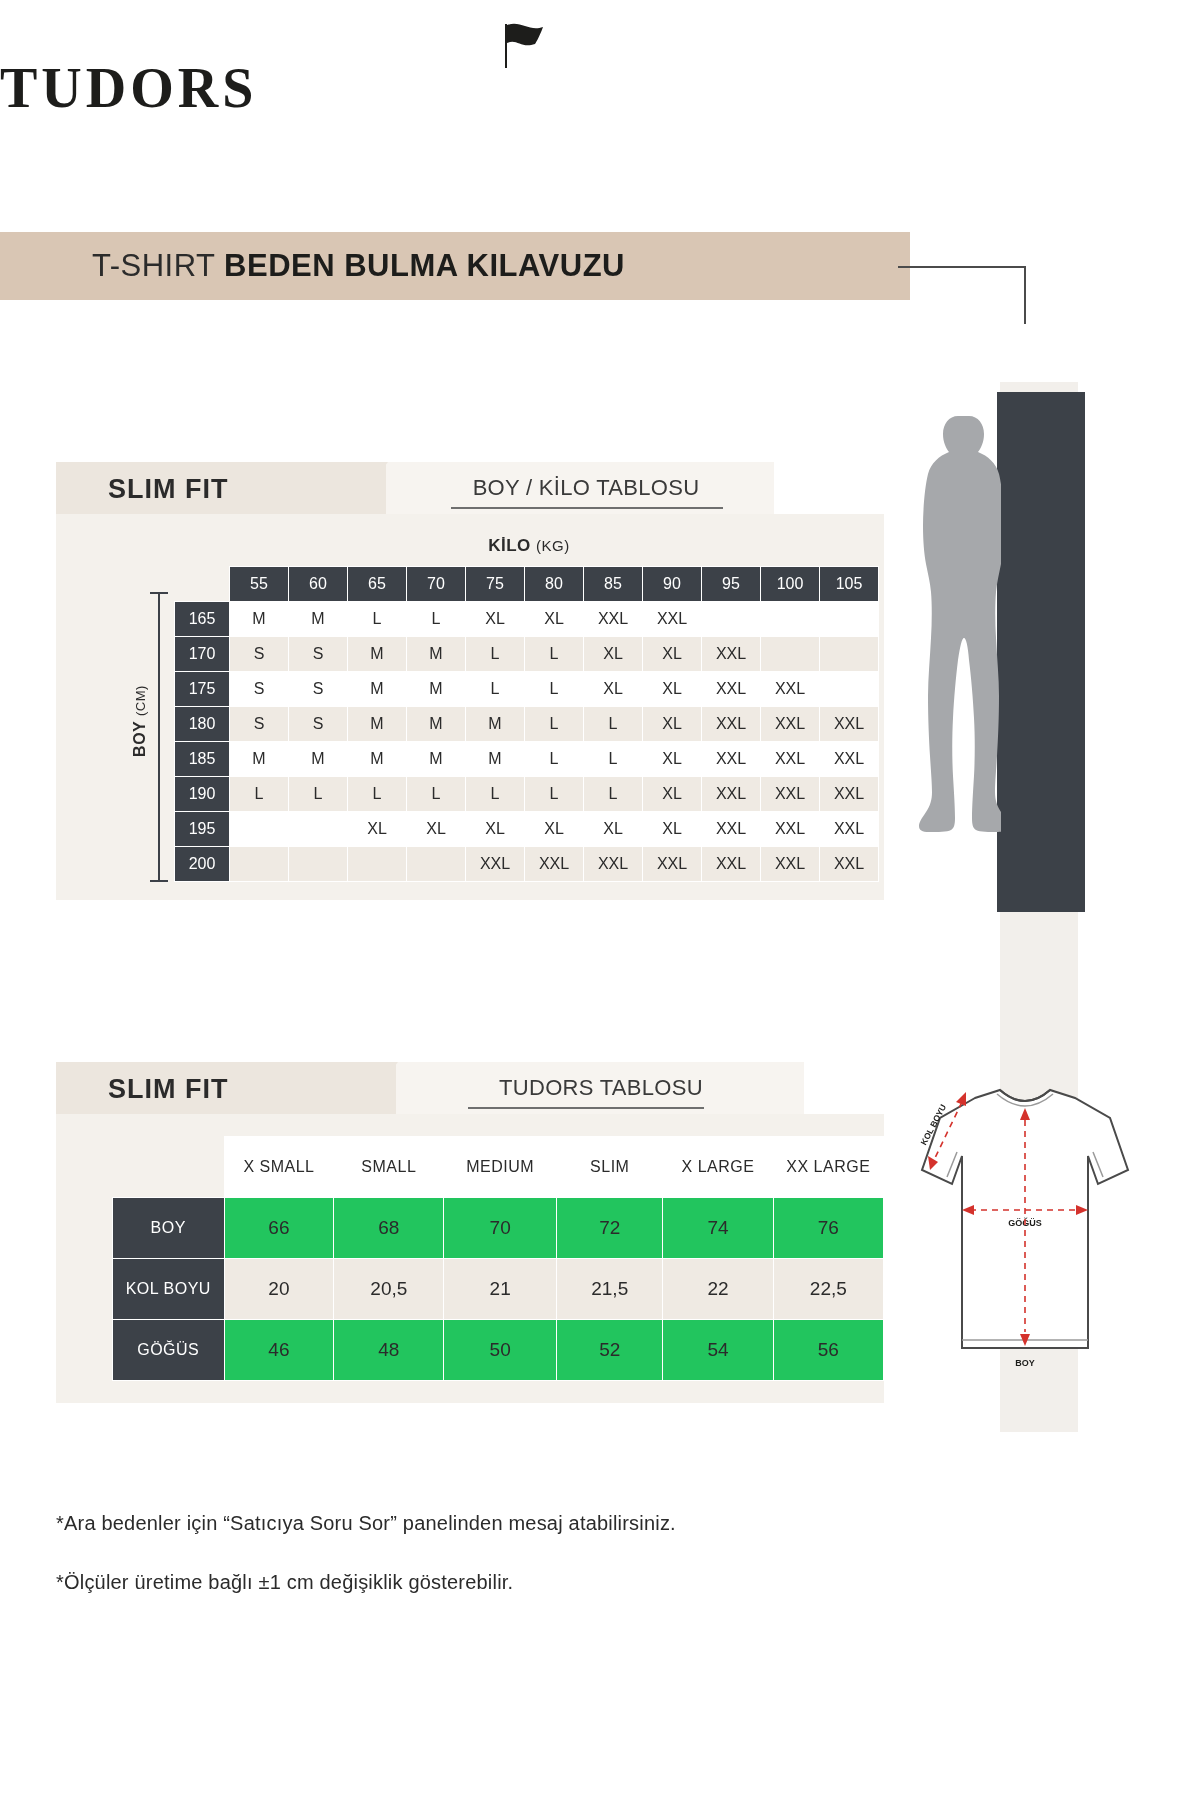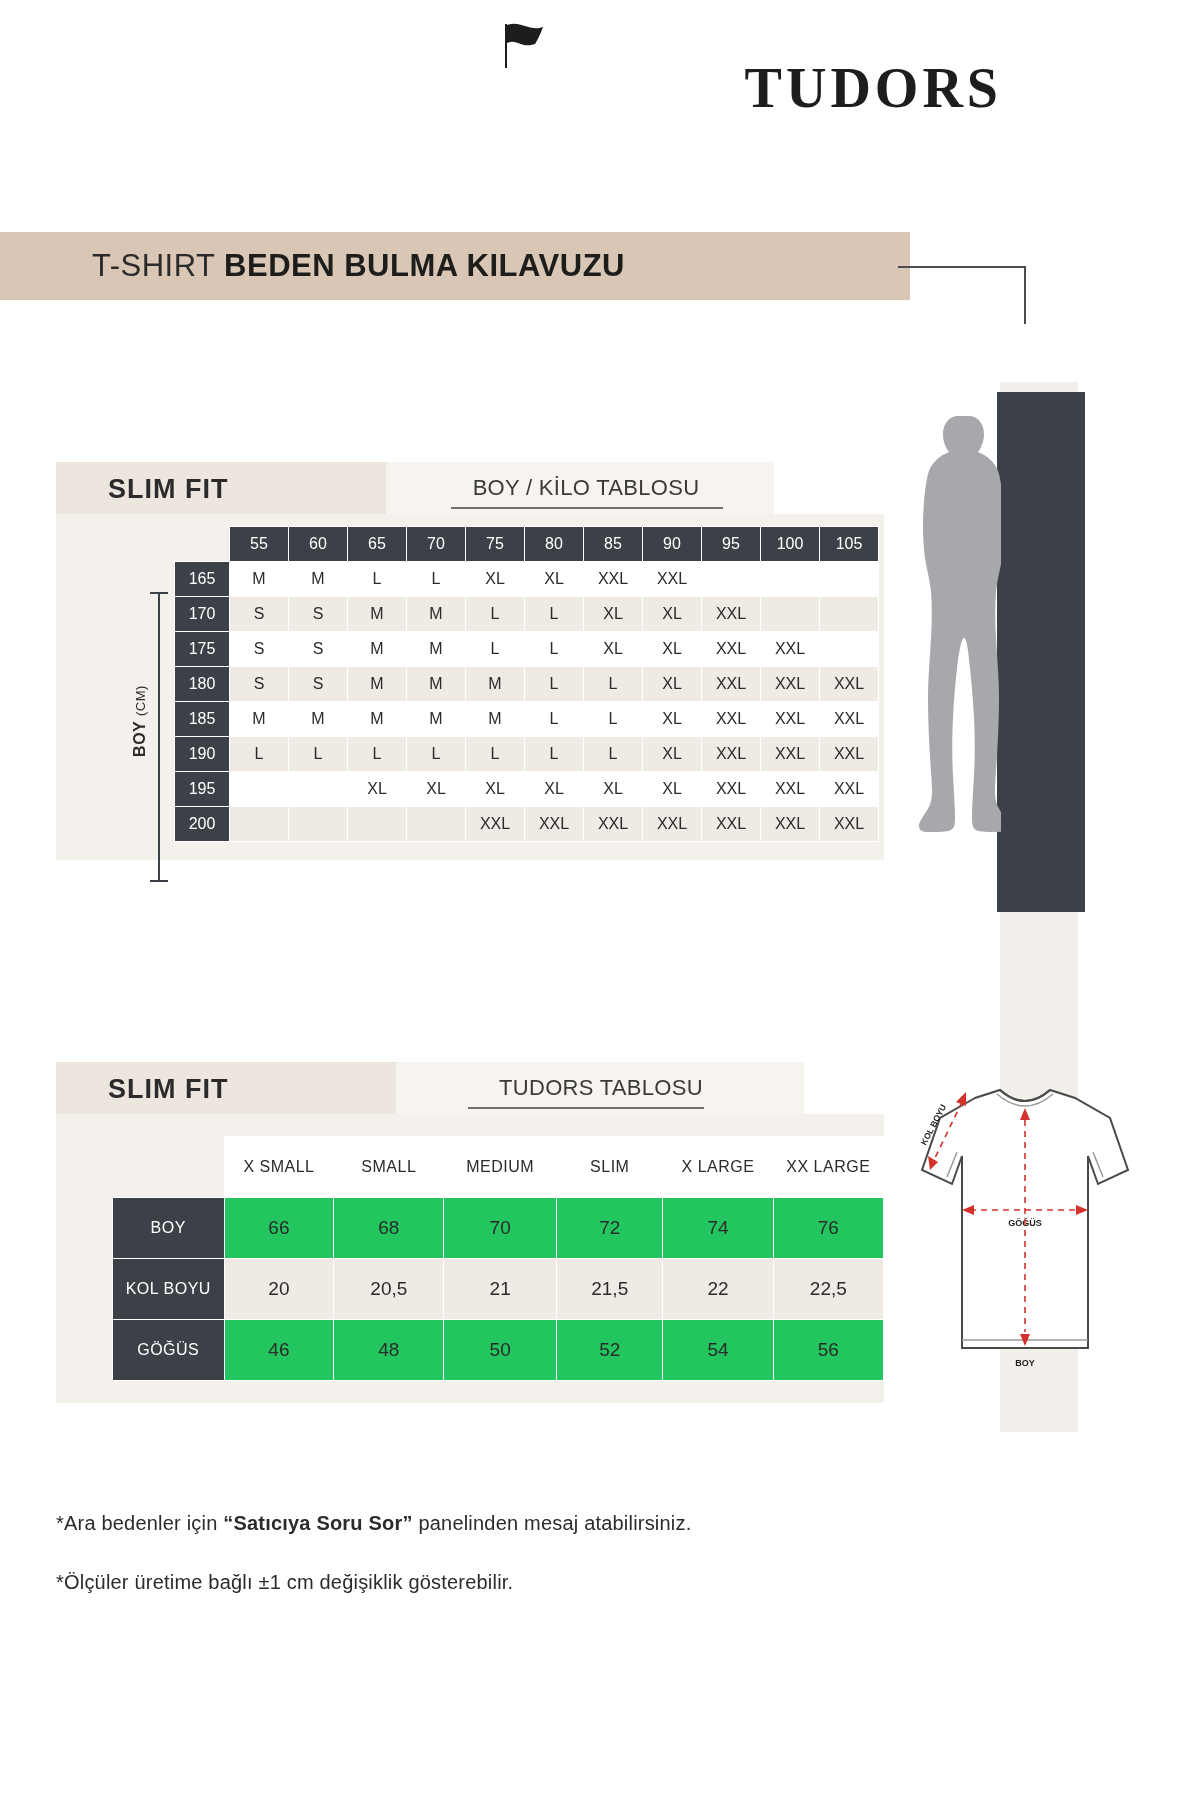--- a/index.html
+++ b/index.html
@@ -20,21 +20,21 @@
     width: 1200px;
     height: 1800px;
   }
 
   
   .logo-wrap {
     position: absolute;
     top: 60px;
     left: 0;
     width: 1002px;
-    text-align: right;
+    text-align: left;
   }
   .logo-text {
     font-family: "Liberation Serif", serif;
     font-size: 56px;
     font-weight: bold;
     letter-spacing: 4px;
     color: #1d1d1b;
     line-height: 1;
     display: inline-block;
     position: relative;
@@ -365,21 +365,21 @@
     left: 56px;
     top: 1512px;
     width: 900px;
   }
   .note {
     font-size: 20px;
     color: #2b2b2b;
     margin-bottom: 36px;
     letter-spacing: 0.2px;
   }
-  .note b { font-weight: bold; margin-top: 46px; }
+  .note b { font-weight: normal; margin-top: 46px; }
 </style>
 </head>
 <body>
 
 <div class="page">
 
   <div class="logo-wrap">
     <span class="logo-text">TUDORS</span>
     <svg class="logo-flag" viewBox="0 0 60 46">
       <path d="M10 46 L10 2 L12 2 L12 46 Z" fill="#1d1d1b"></path>
@@ -401,20 +401,24 @@
     <div class="fit-header">
       <div class="fit-title-bar"></div>
       <div class="fit-tab"></div>
       <div class="fit-tab-notch"></div>
       <div class="fit-tab-label">SLIM FIT</div>
       <div class="fit-title-label">BOY / KİLO TABLOSU</div>
       <div class="fit-title-underline"></div>
     </div>
 
     <div class="sec1-body">
+      <div class="kilo-label">
+        <span style="font-weight:bold;font-size:17px">KİLO</span>
+        <span>(KG)</span>
+      </div>
 
       <div class="boy-axis">
         <div class="boy-axis-line"></div>
         <div class="boy-axis-cap-top"></div>
         <div class="boy-axis-cap-bot"></div>
         <div class="boy-axis-text">
           <span style="font-weight:bold;font-size:16px">BOY</span>
           <span>(CM)</span>
         </div>
       </div>

